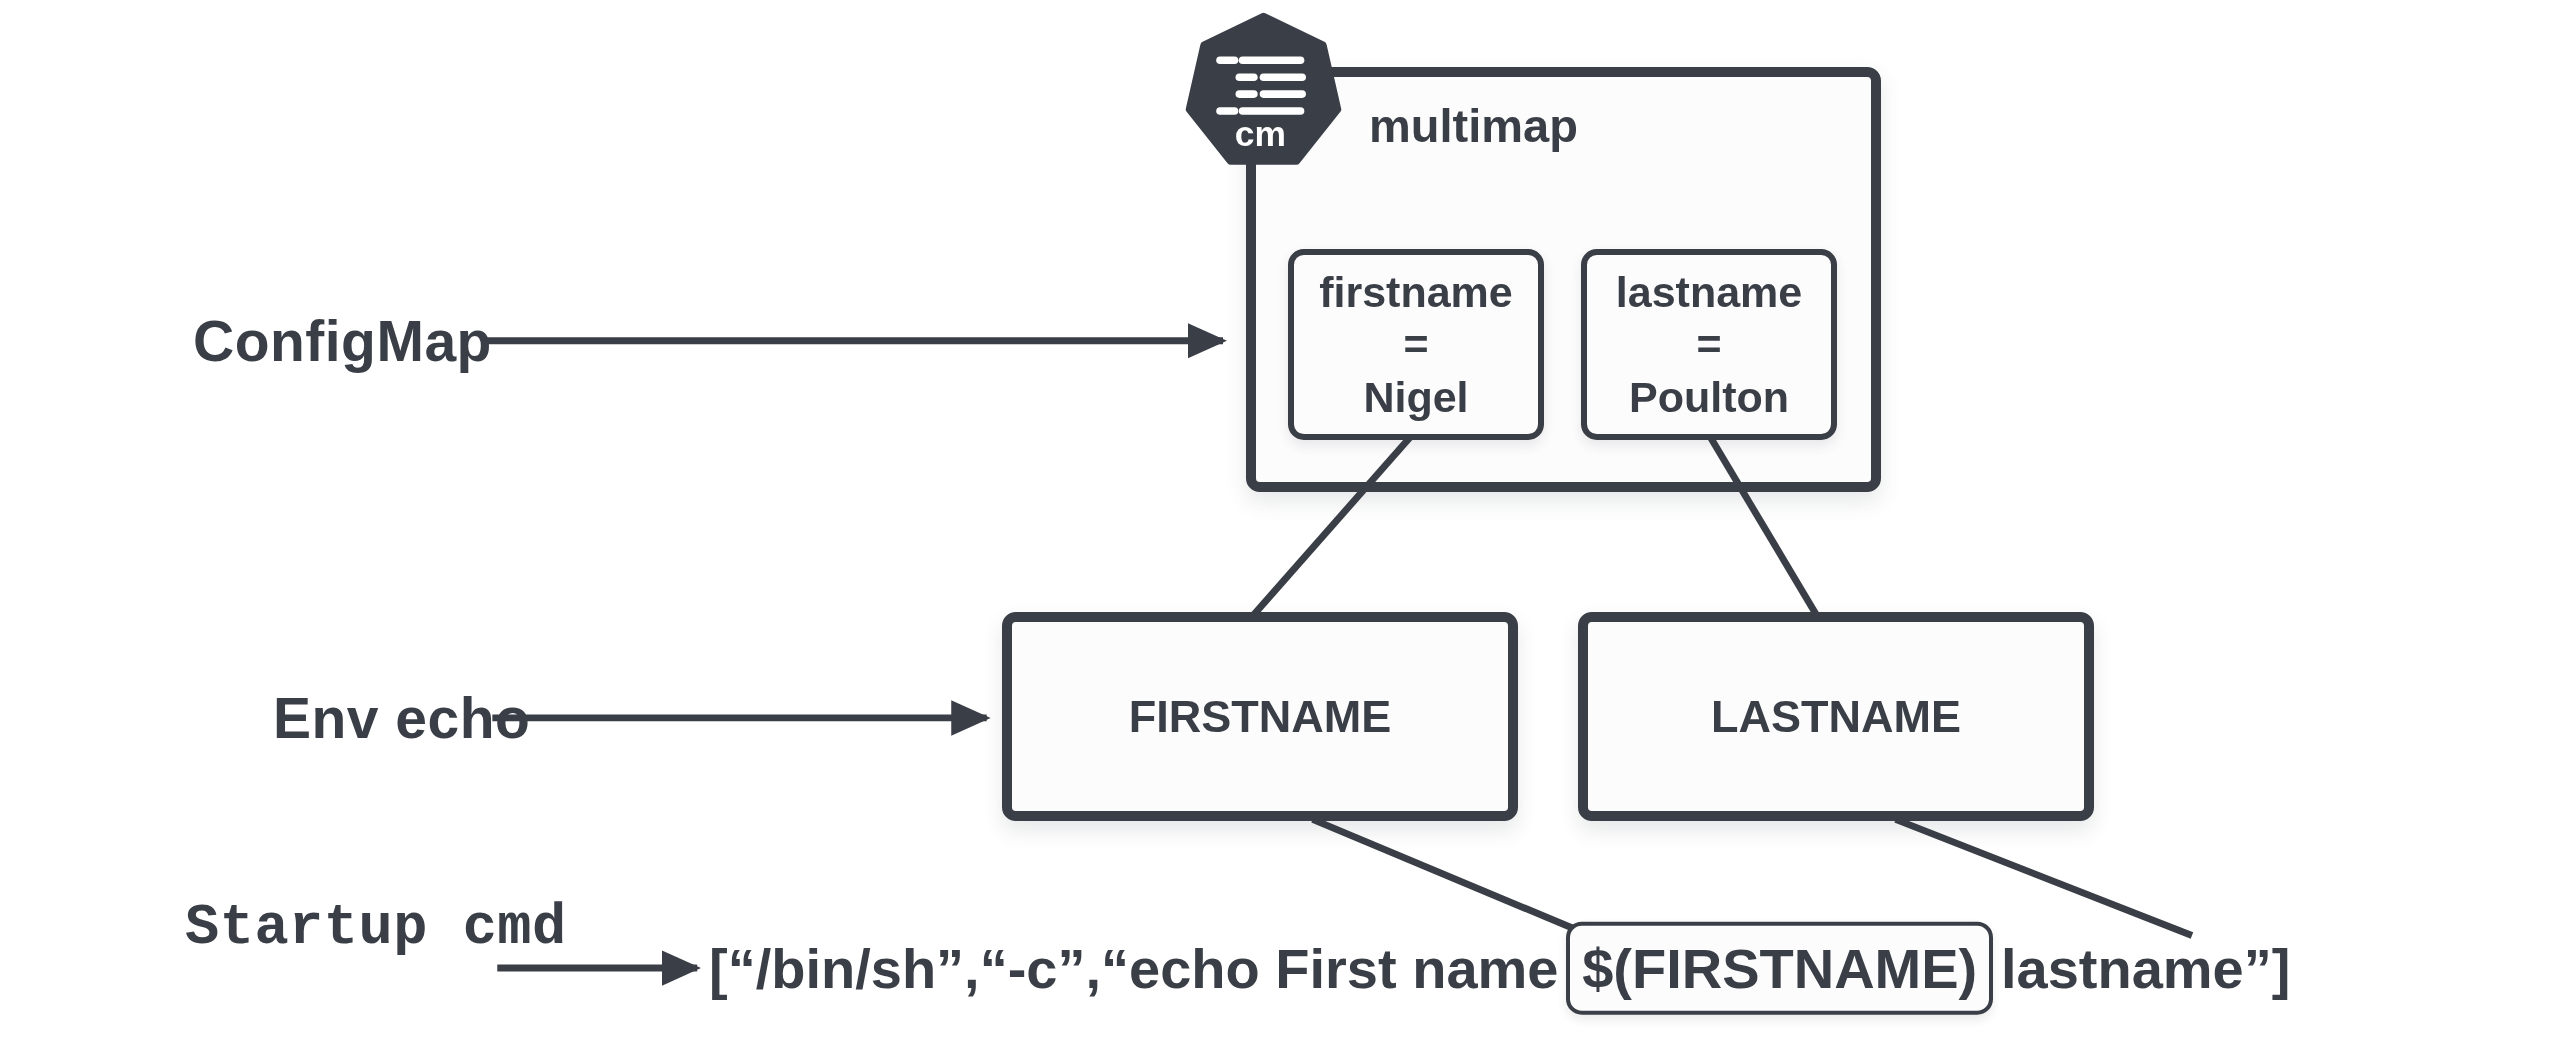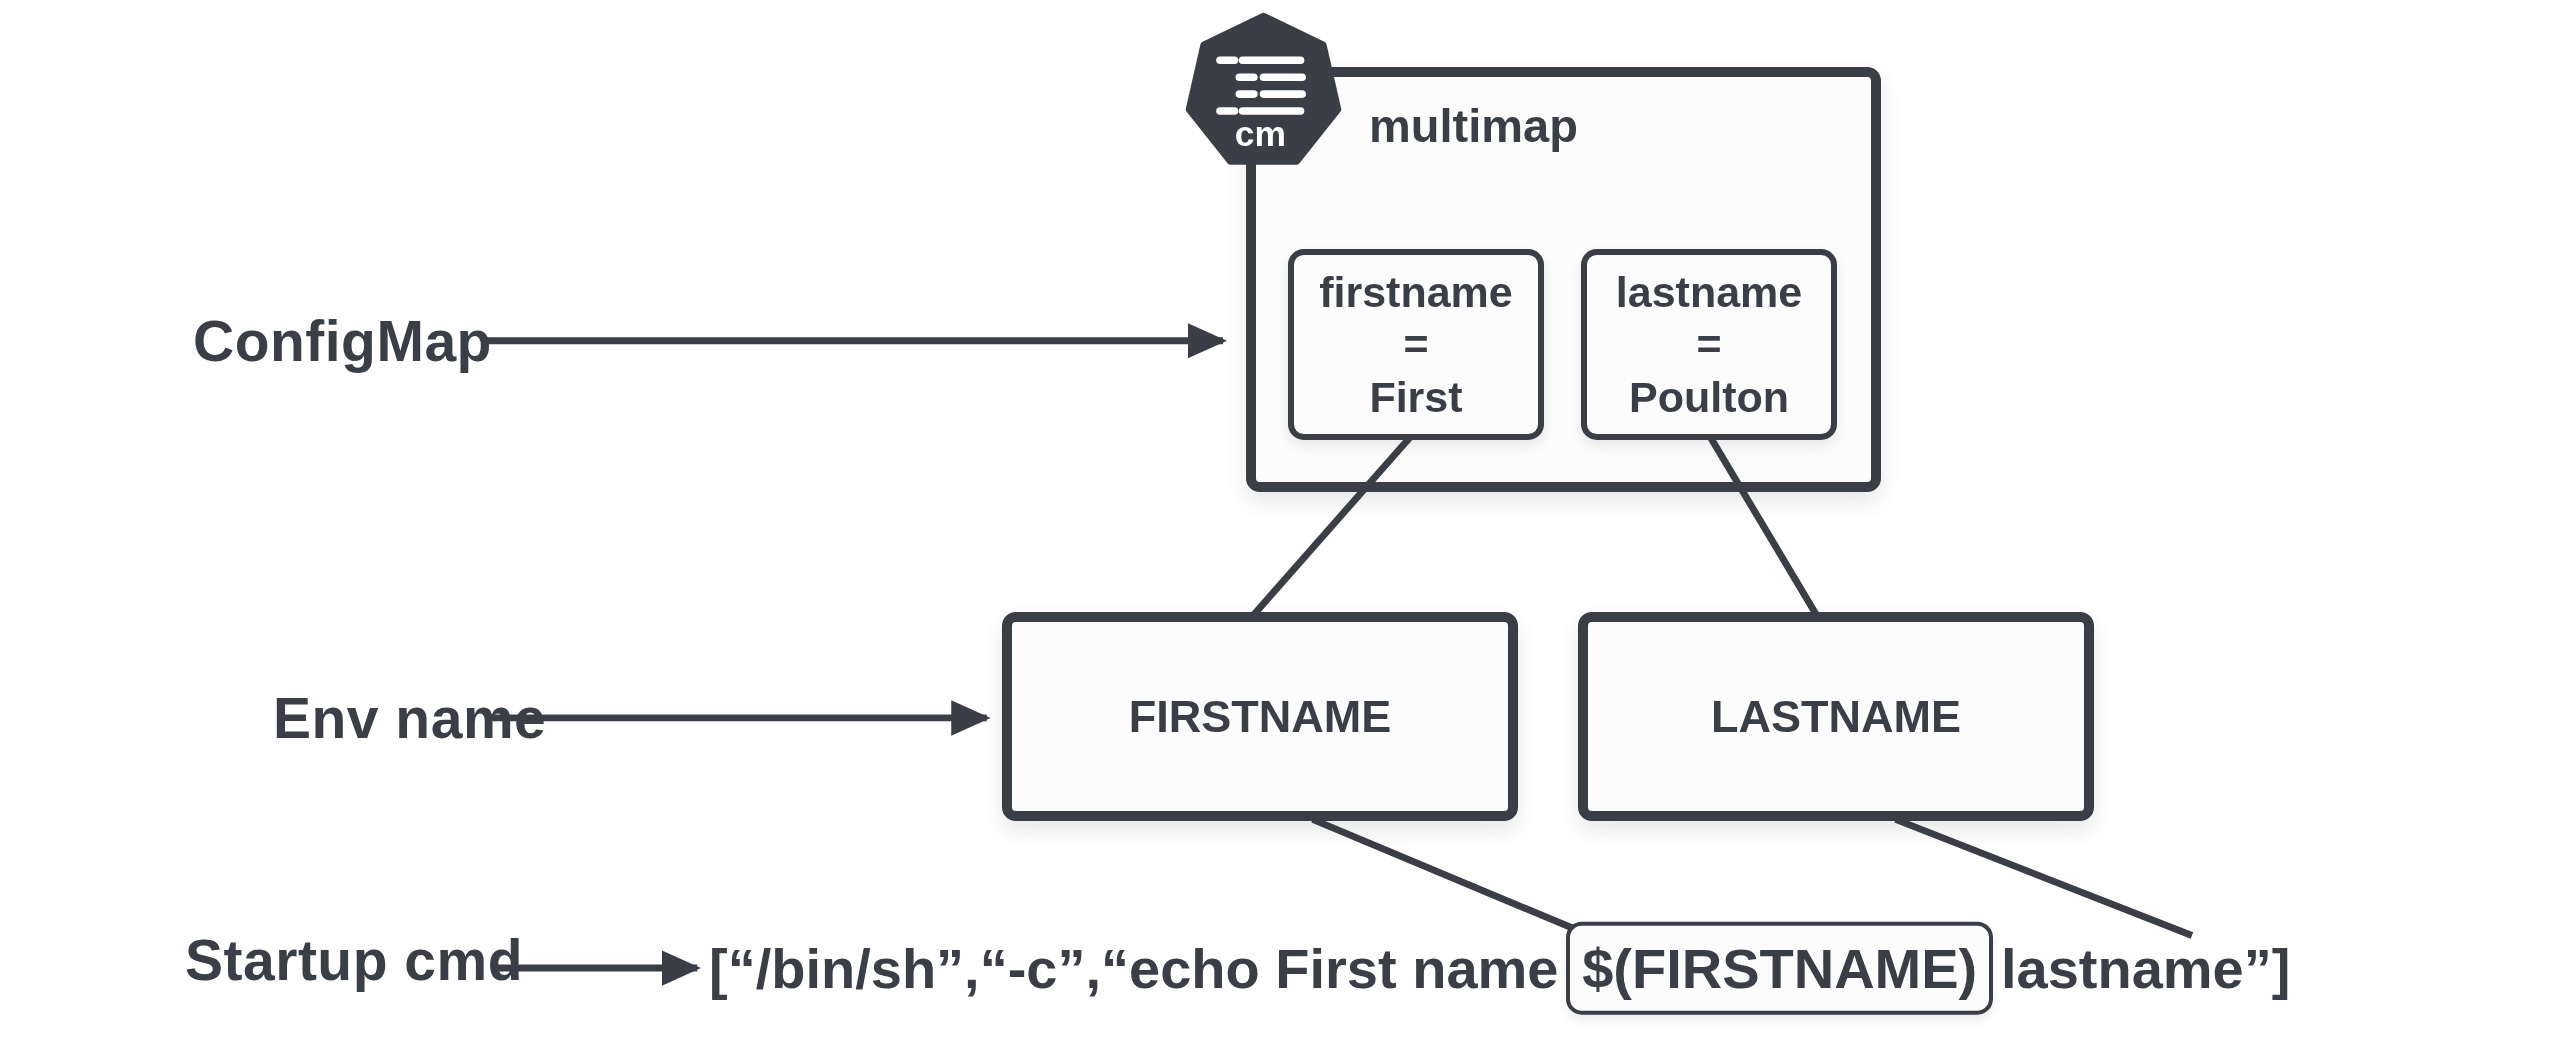--- a/index.html
+++ b/index.html
@@ -22,21 +22,21 @@
   }
   .row-label{
     position:absolute;
     transform:translateY(-50%);
     font-size:57px;font-weight:700;
     letter-spacing:0.5px;
     z-index:3;white-space:nowrap;
   }
   .lbl-configmap{left:193px;top:341px;}
   .lbl-envvars{left:273px;top:718px;}
-  .lbl-startup{left:185px;top:960px;}
+  .lbl-startup{left:185px;top:928px;font-family:Liberation Mono, monospace;}
 
   .big-box{
     position:absolute;
     border:10.8px solid var(--ink);
     border-radius:13.8px;
     background:var(--box-bg);
     box-shadow:0 9.8px 21.7px rgba(58,63,71,0.12);
     z-index:1;
   }
   .cm-box{left:1246px;top:67px;width:635px;height:425px;}
@@ -114,21 +114,21 @@
     <line x1="505" y1="983" x2="708" y2="983" stroke="#3a3f47" stroke-width="7" marker-end="url(#arrowhead)"></line>
 
     <line x1="1432" y1="444" x2="1268" y2="630" stroke="#3a3f47" stroke-width="7"></line>
     <line x1="1737" y1="444" x2="1848" y2="630" stroke="#3a3f47" stroke-width="7"></line>
 
     <line x1="1333" y1="832" x2="1615" y2="950" stroke="#3a3f47" stroke-width="7"></line>
     <line x1="1925" y1="832" x2="2226" y2="950" stroke="#3a3f47" stroke-width="7"></line>
   </svg>
 
   <div class="row-label lbl-configmap">ConfigMap</div>
-  <div class="row-label lbl-envvars">Env name</div>
+  <div class="row-label lbl-envvars">Env echo</div>
   <div class="row-label lbl-startup">Startup cmd</div>
 
   <div class="big-box cm-box"></div>
   <div class="cm-title">multimap</div>
 
   <svg class="cm-icon" viewBox="-100 -100 200 200" xmlns="http://www.w3.org/2000/svg">
     <polygon points="0,-94 73.5,-58.6 91.6,20.9 40.8,84.7 -40.8,84.7 -91.6,20.9 -73.5,-58.6" fill="#3a3f47" stroke="#3a3f47" stroke-width="10" stroke-linejoin="round"></polygon>
     <g stroke="#ffffff" stroke-width="9.5" stroke-linecap="round">
       <line x1="-54" y1="-40" x2="-36" y2="-40"></line>
         <line x1="-26" y1="-40" x2="46" y2="-40"></line>
@@ -138,21 +138,21 @@
         <line x1="0" y1="2" x2="48" y2="2"></line>
       <line x1="-54" y1="23" x2="-36" y2="23"></line>
         <line x1="-26" y1="23" x2="46" y2="23"></line>
     </g>
     <text x="-4" y="66" text-anchor="middle" fill="#ffffff" font-size="44" font-weight="bold" font-family="Liberation Sans, DejaVu Sans, sans-serif">cm</text>
   </svg>
 
   <div class="entry-box entry-1">
     <span>firstname</span>
     <span>=</span>
-    <span>First</span>
+    <span>Nigel</span>
   </div>
   <div class="entry-box entry-2">
     <span>lastname</span>
     <span>=</span>
     <span>Poulton</span>
   </div>
 
   <div class="env-box env-1">
     <span>FIRSTNAME</span>
   </div>

